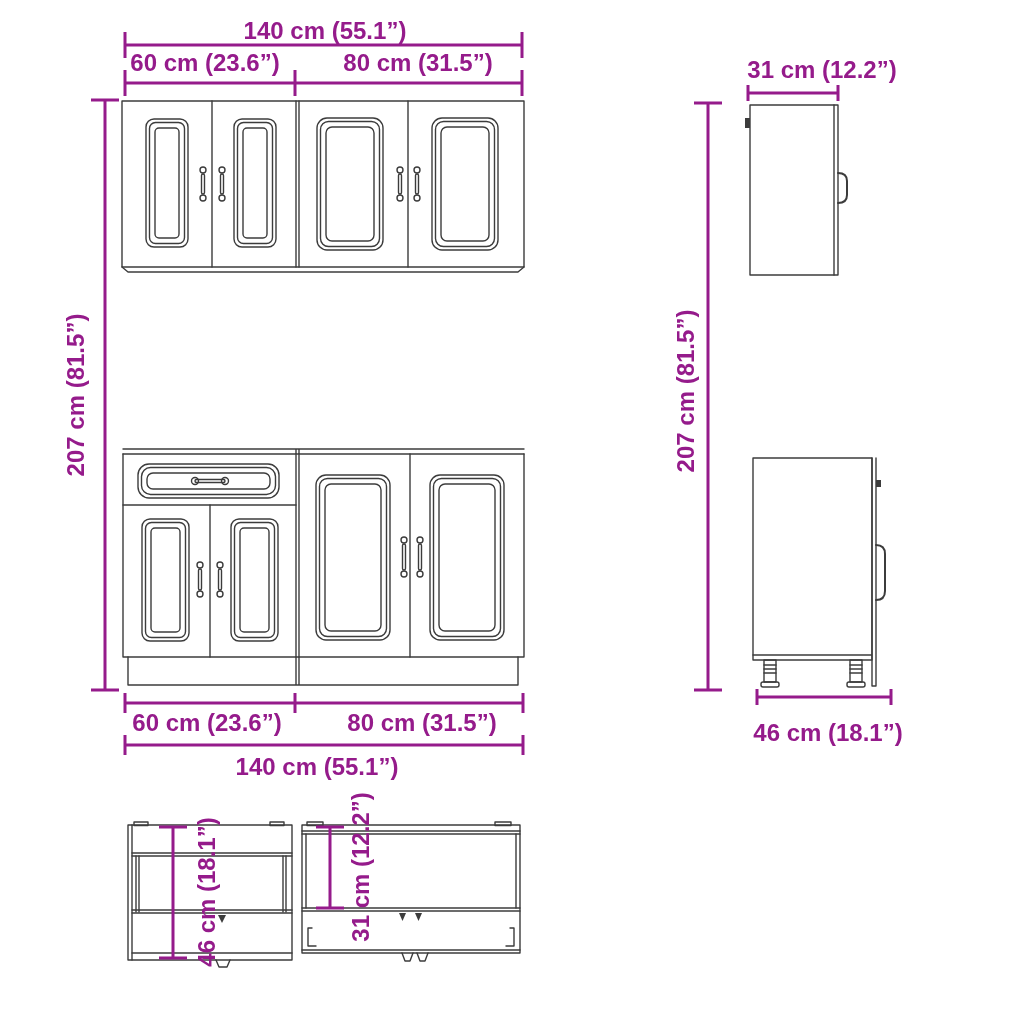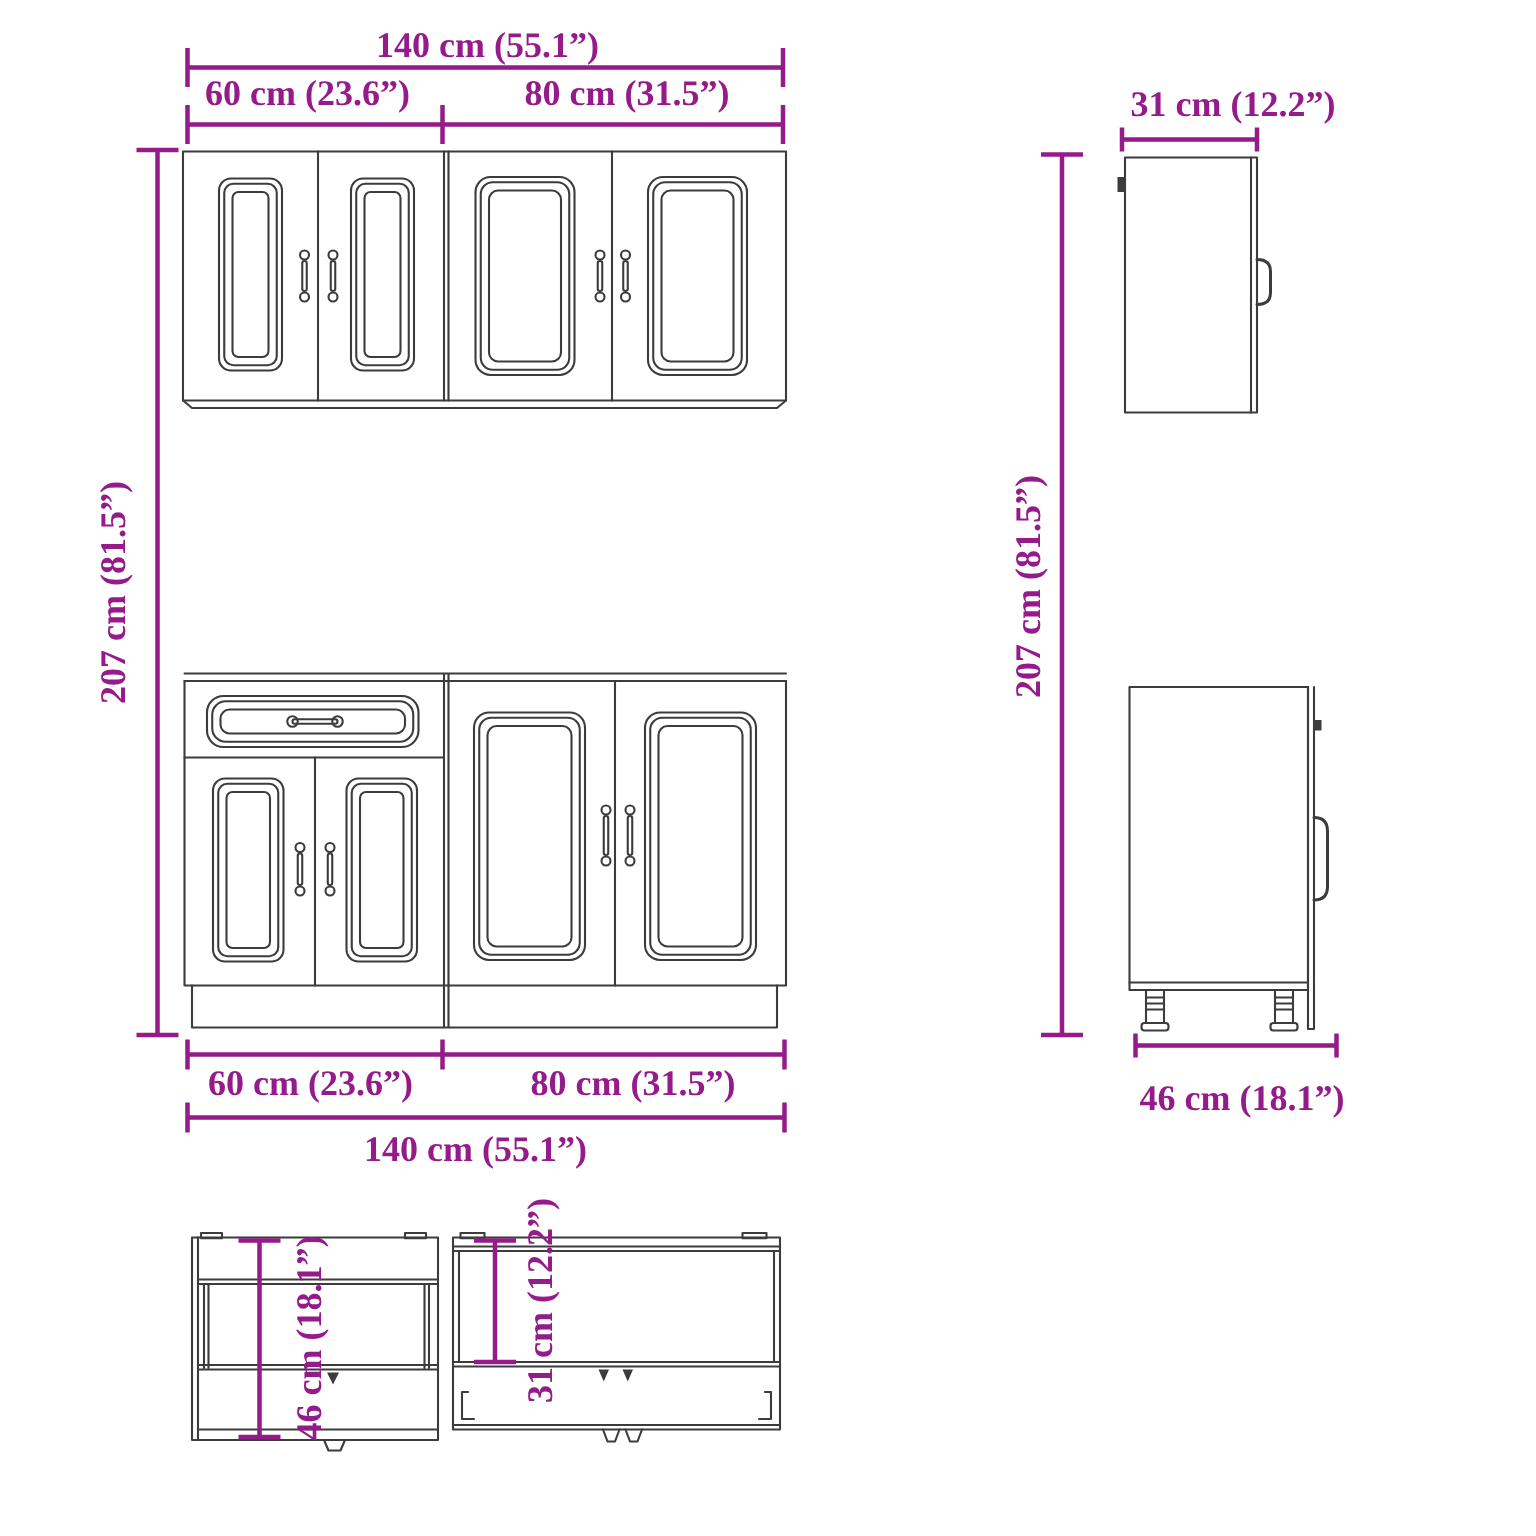--- a/index.html
+++ b/index.html
@@ -1,19 +1,19 @@
 <!DOCTYPE html>
 <html style="--dimension_accent: #951b8b; --drawing_line: #3c3c3c; --background: #ffffff;"><head>
 <meta charset="utf-8">
 <style>
   html,body { margin:0; padding:0; background:#fff; }
   #canvas {
     position:relative; width:1024px; height:1024px;
     background:var(--background,#fff);
-    font-family:Liberation Serif, serif;
+    font-family:Liberation Sans, sans-serif;
     overflow:hidden;
   }
   svg { position:absolute; overflow:visible; display:block; }
   .ln  { stroke:var(--drawing_line,#3c3c3c); fill:none; stroke-width:1.4; stroke-linejoin:round; stroke-linecap:round; }
   .ln2 { stroke:var(--drawing_line,#3c3c3c); fill:none; stroke-width:2;   stroke-linejoin:round; stroke-linecap:round; }
   .lnf { fill:var(--drawing_line,#3c3c3c); stroke:none; }
   .mg  { stroke:var(--dimension_accent,#951b8b); fill:none; stroke-width:3; stroke-linecap:butt; }
   .dim-label {
     position:absolute;
     color:var(--dimension_accent,#951b8b);

